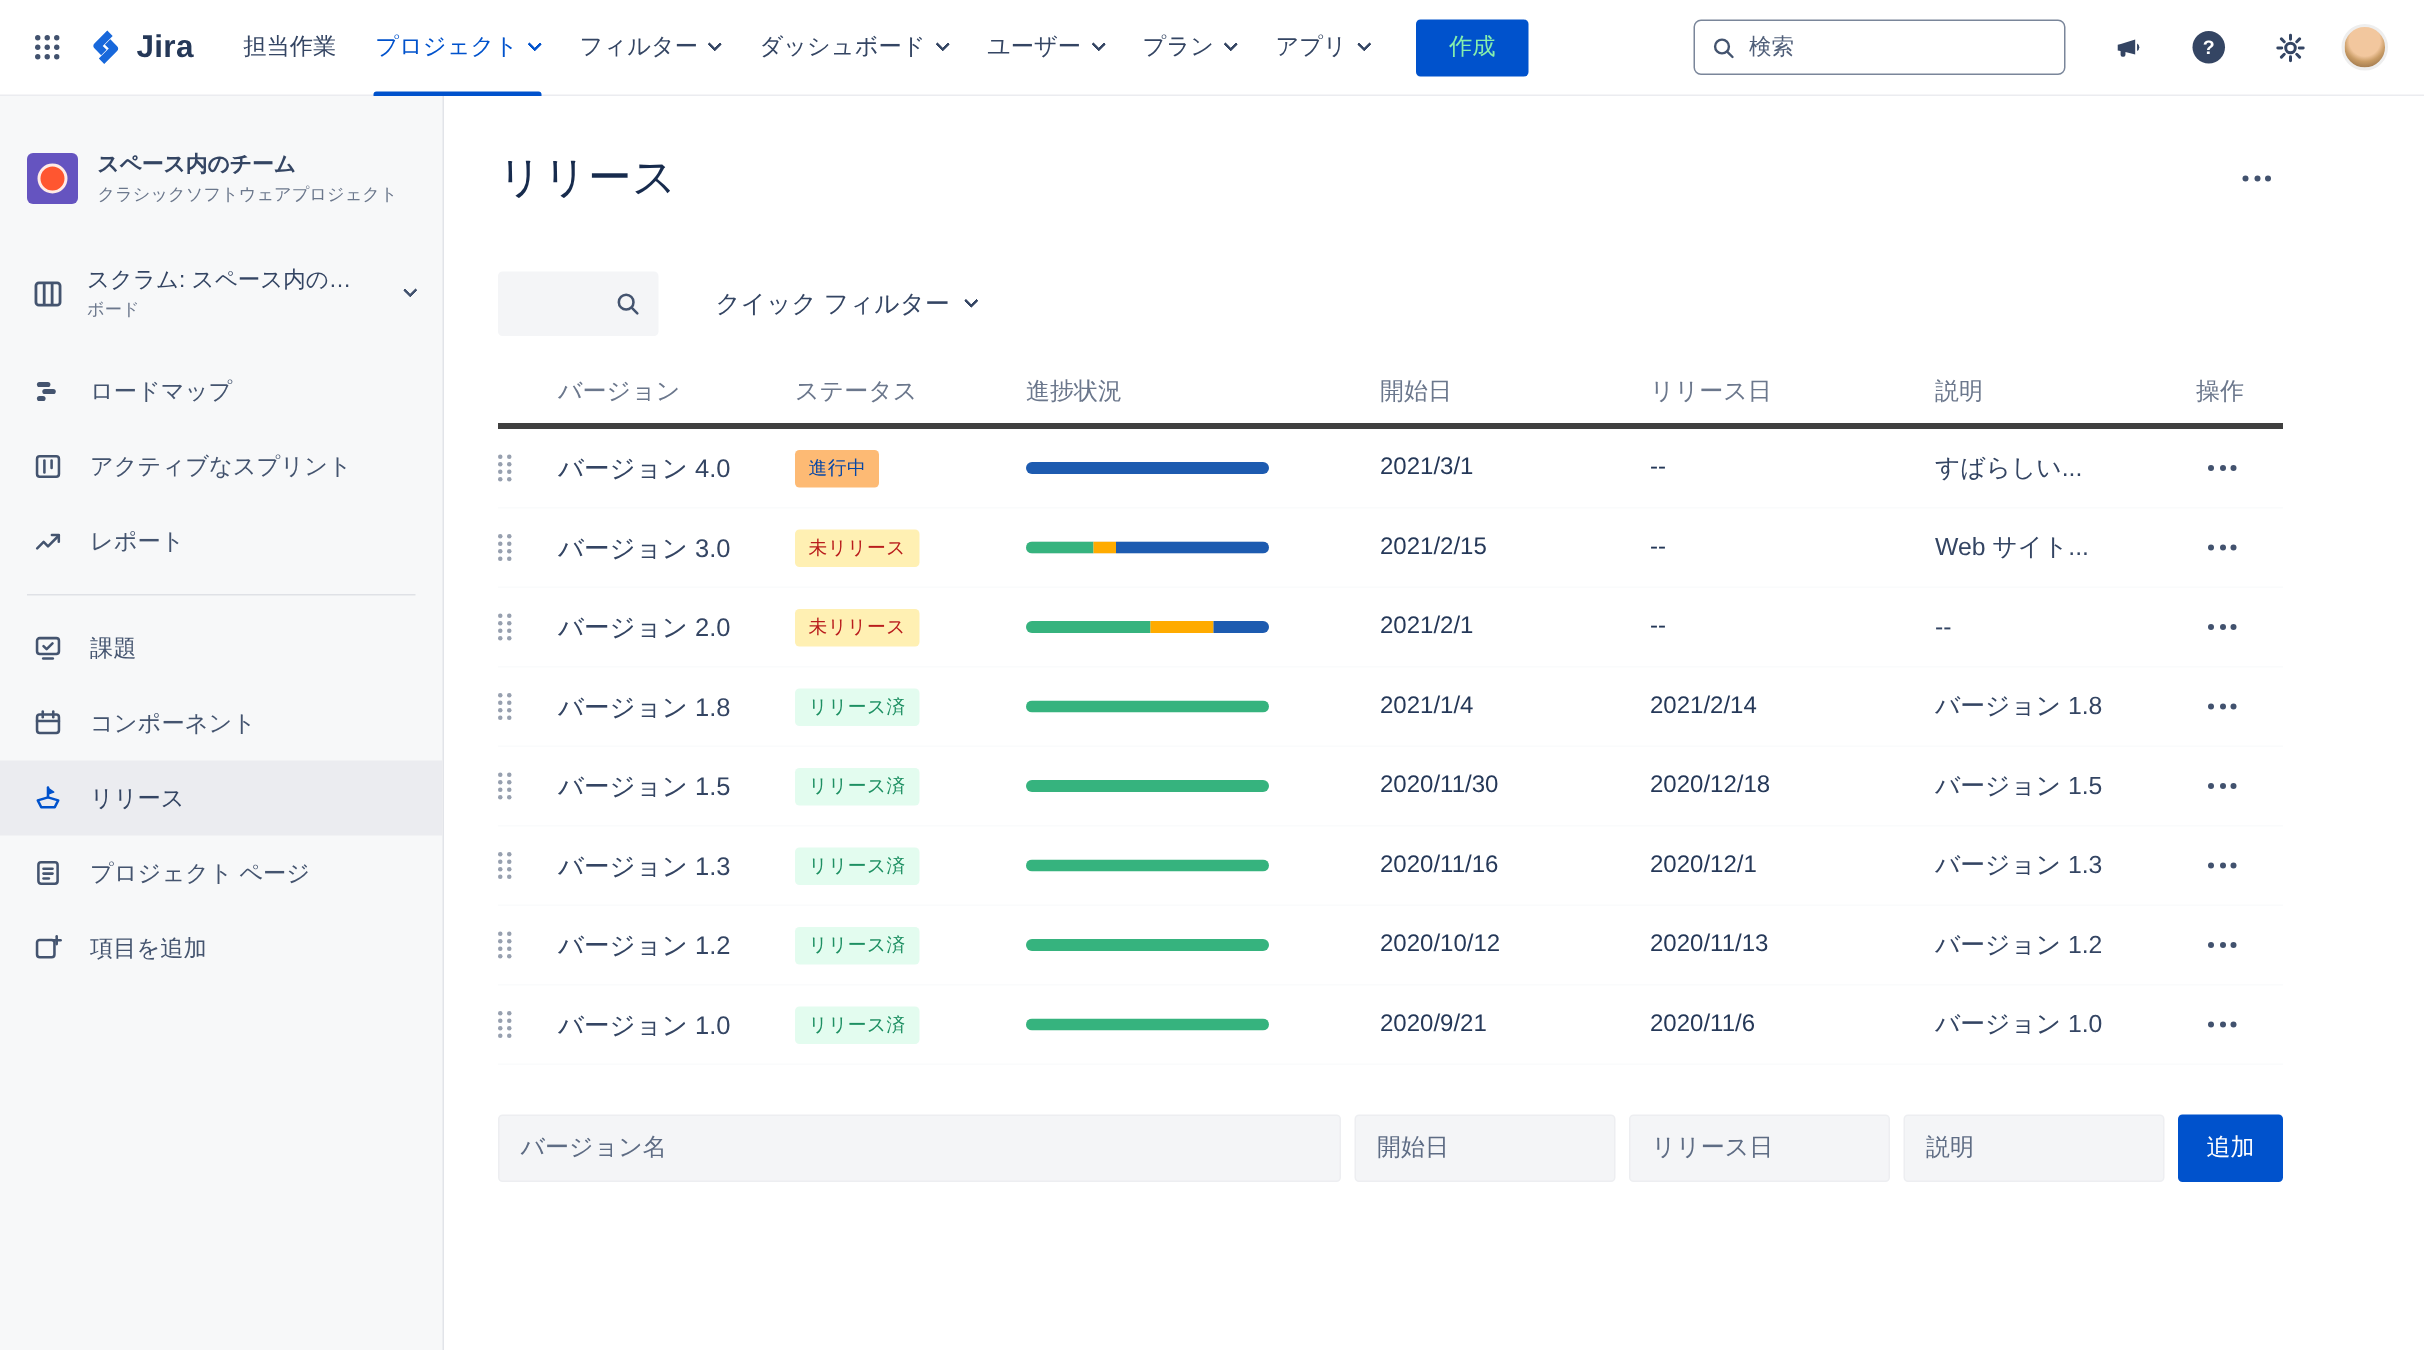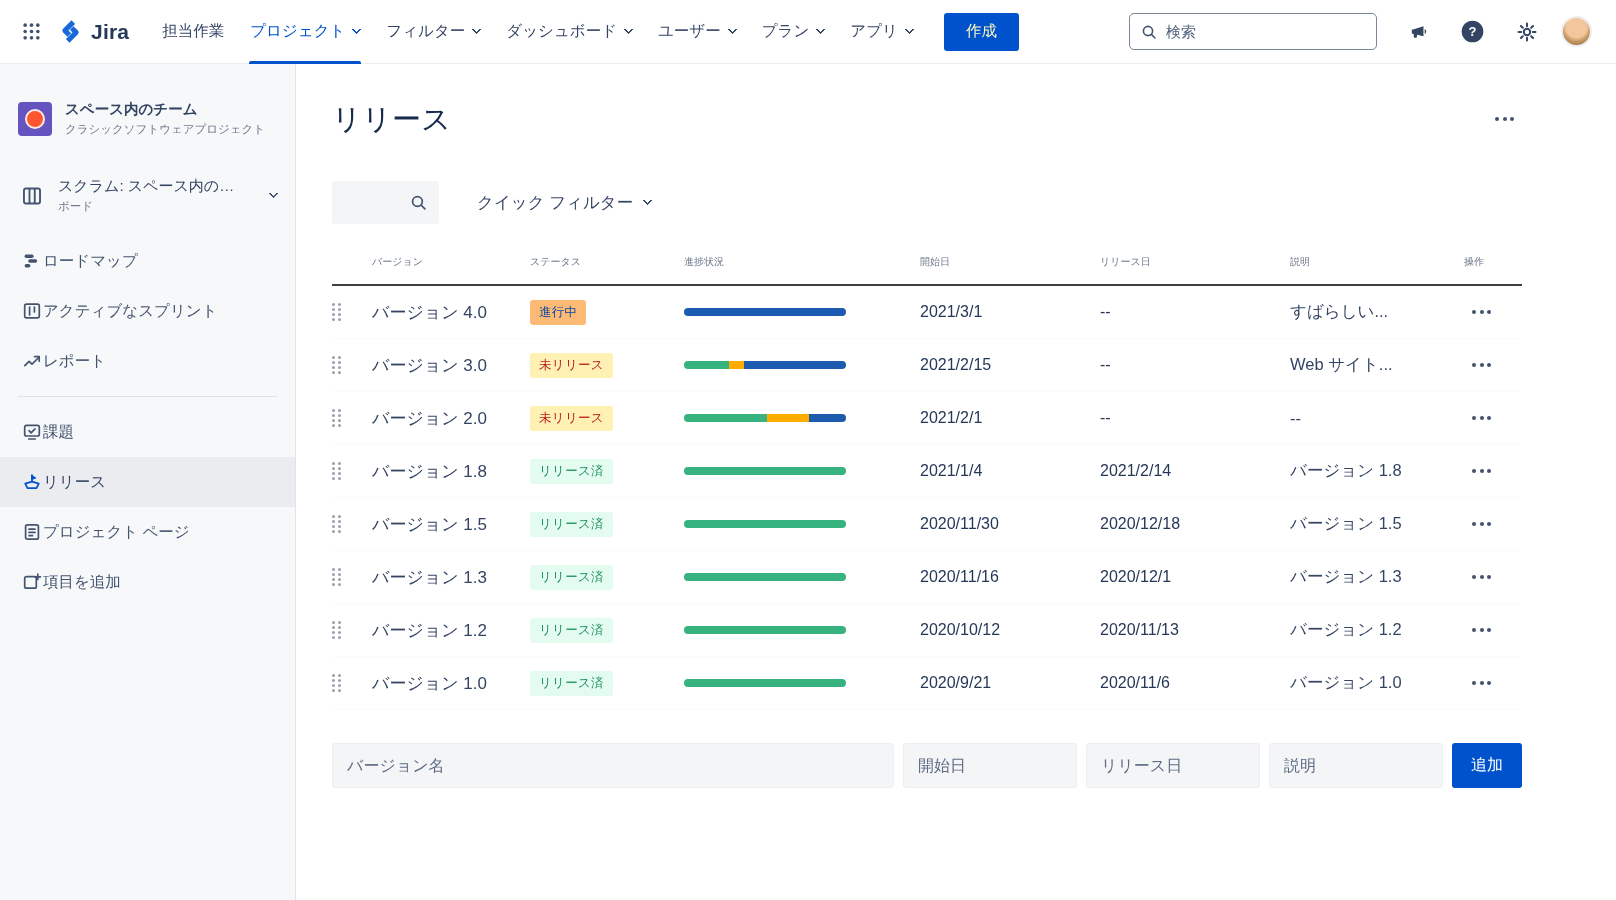--- a/index.html
+++ b/index.html
@@ -15,21 +15,21 @@
   .logo { display:flex; align-items:center; gap:7px; margin:0 20px 0 8px; cursor:pointer; }
   .logo-text { font-size:21px; font-weight:bold; color:#253858; letter-spacing:.2px; }
   .nav-items { display:flex; align-items:center; height:46px; }
   .nav-item { position:relative; height:64px; background:none; border:none; display:flex; align-items:center;
               gap:8px; padding:0 13px; font-size:15.5px; font-weight:500; color:#344563; cursor:pointer; font-family:inherit; }
   .nav-item.active { color:#0052CC; }
   .nav-item.active::after { content:""; position:absolute; left:12px; right:12px; bottom:0; height:3px;
                             background:#0052CC; border-radius:2px 2px 0 0; }
   .chev { display:inline-block; width:7px; height:7px; border-right:2px solid currentColor;
           border-bottom:2px solid currentColor; transform:rotate(45deg); margin-top:-4px; border-radius:1px; }
-  .create-btn { margin-left:18px; background:#0052CC; color:#fef9c3; border:none; border-radius:3px; height:38px;
+  .create-btn { margin-left:18px; background:#0052CC; color:#86efac; border:none; border-radius:3px; height:38px;
                 padding:0 22px; font-size:15.5px; font-weight:500; cursor:pointer; font-family:inherit; }
   .nav-right { display:flex; align-items:center; gap:15px; }
   .gsearch { display:flex; align-items:center; gap:9px; width:248px; height:37px; border:1px solid #7A869A;
              border-radius:5px; padding:0 11px; background:#fff; margin-right:8px; }
   .gsearch input { border:none; outline:none; flex:1; min-width:0; font-size:15px; font-family:inherit;
                    color:#172B4D; background:transparent; }
   .gsearch input::placeholder { color:#505F79; }
   .avatar { width:31px; height:31px; border-radius:50%; border:2px solid #eee; cursor:pointer;
             background:radial-gradient(circle at 50% 34%, #f2c79e 0 46%, #c99c66 62%, #7c5a38 100%); }
 
@@ -44,21 +44,21 @@
   .project-avatar::after { content:""; position:absolute; inset:7px; border-radius:50%; background:#FF5630;
                            border:2px solid #FFEBE6; }
   .ph-name { font-size:14.5px; font-weight:600; color:#344563; }
   .ph-type { font-size:11.5px; color:#6B778C; margin-top:3px; }
   .board-row { display:flex; align-items:center; gap:15px; padding:10px 18px 8px 21px; margin-top:24px; cursor:pointer; }
   .board-icon { color:#44546F; display:flex; }
   .board-name { font-size:15px; font-weight:500; color:#344563; white-space:nowrap; }
   .board-sub { font-size:11.5px; color:#6B778C; margin-top:3px; }
   .board-chevron { margin-left:auto; color:#42526E; }
   #sidebar-nav { margin-top:14px; display:flex; flex-direction:column; }
-  .sb-item { display:flex; align-items:center; height:50px; padding:0 18px 0 21px; font-size:15.5px;
+  .sb-item { display:flex; align-items:center; gap:17px; height:50px; padding:0 18px 0 21px; font-size:15.5px;
              font-weight:500; color:#44546F; cursor:pointer; text-decoration:none; }
   .sb-item.active { background:#EBECF0; color:#344563; }
   .sb-item.active .sb-icon { color:#0052CC; }
   .sb-icon { width:22px; display:flex; justify-content:center; color:#44546F; flex-shrink:0; }
   .sb-divider { height:1px; background:#DFE1E6; margin:10px 18px; }
 
   
   .main { flex:1; padding:34px 0 0 36px; overflow:hidden; background:#fff; }
   .content { width:1190px; }
   .page-header { display:flex; justify-content:space-between; align-items:center; }
@@ -69,21 +69,21 @@
   .filter-row { margin-top:41px; display:flex; align-items:center; gap:38px; height:43px; }
   .tbl-search { width:107px; height:43px; background:#F4F5F7; border-radius:3px; display:flex; align-items:center;
                 padding:0 12px; gap:6px; }
   .tbl-search input { flex:1; min-width:0; border:none; background:transparent; outline:none; font-family:inherit; font-size:15px; }
   .tbl-search-icon { display:flex; color:#44546F; }
   .quick-filter { display:flex; align-items:center; gap:11px; background:none; border:none; font-size:16.5px;
                   color:#344563; font-family:inherit; cursor:pointer; }
 
   .table { margin-top:16px; }
   .thead, .trow { display:grid; grid-template-columns:40px 158px 154px 236px 180px 190px 174px 58px; align-items:center; }
-  .thead { height:46px; border-bottom:2px solid #404040; color:#6B778C; font-size:10px; }
+  .thead { height:46px; border-bottom:4px solid #404040; color:#6B778C; font-size:16px; }
   .trow { height:53px; border-bottom:1px solid #FAFBFC; }
   .drag { display:grid; grid-template-columns:repeat(2,4px); grid-auto-rows:4px; gap:1px 2px; cursor:grab; width:10px; }
   .drag i { width:3px; height:3px; border-radius:50%; background:#97A0AF; }
   .version-cell { font-size:17px; color:#344563; cursor:pointer; }
   .badge { display:inline-block; font-size:12.5px; font-weight:500; padding:4px 9px; border-radius:3px; letter-spacing:.3px; }
   .badge.in-progress { background:#fdba74; color:#0747A6; }
   .badge.unreleased { background:#FFF0B3; color:#b91c1c; }
   .badge.released  { background:#E3FCEF; color:#1d8f62; }
   .progress { width:162px; height:8px; border-radius:4px; overflow:hidden; display:flex; background:#EBECF0; }
   .seg { height:100%; display:block; }
@@ -249,20 +249,31 @@
           <a class="sb-item">
             <span class="sb-icon">
               <svg width="20" height="20" viewBox="0 0 20 20" fill="none" stroke="currentColor" stroke-width="1.7" stroke-linecap="round" stroke-linejoin="round">
                 <rect x="2.7" y="3.4" width="14.6" height="10.6" rx="1.8"></rect>
                 <path d="M6.8 17h6.4"></path>
                 <path d="M7 8.7l2.1 2.1 3.9-3.9"></path>
               </svg>
             </span>
             <span class="sb-label">課題</span>
           </a>
+          <a class="sb-item">
+            <span class="sb-icon">
+              <svg width="20" height="20" viewBox="0 0 20 20" fill="none" stroke="currentColor" stroke-width="1.7" stroke-linecap="round">
+                <rect x="2.7" y="4.3" width="14.6" height="12.4" rx="1.8"></rect>
+                <line x1="6.5" y1="2.4" x2="6.5" y2="6.2"></line>
+                <line x1="13.5" y1="2.4" x2="13.5" y2="6.2"></line>
+                <line x1="2.7" y1="8.6" x2="17.3" y2="8.6"></line>
+              </svg>
+            </span>
+            <span class="sb-label">コンポーネント</span>
+          </a>
           <a class="sb-item active">
             <span class="sb-icon">
               <svg width="20" height="20" viewBox="0 0 20 20" fill="none" stroke="currentColor" stroke-width="1.7" stroke-linecap="round" stroke-linejoin="round">
                 <path d="M3.2 11.6l6.8-2 6.8 2-2.3 4.6H5.5z"></path>
                 <path d="M10 9.4V3"></path>
                 <path d="M10 3.4l3.8 2.7L10 7.4z" fill="currentColor" stroke-width="1"></path>
               </svg>
             </span>
             <span class="sb-label">リリース</span>
           </a>

